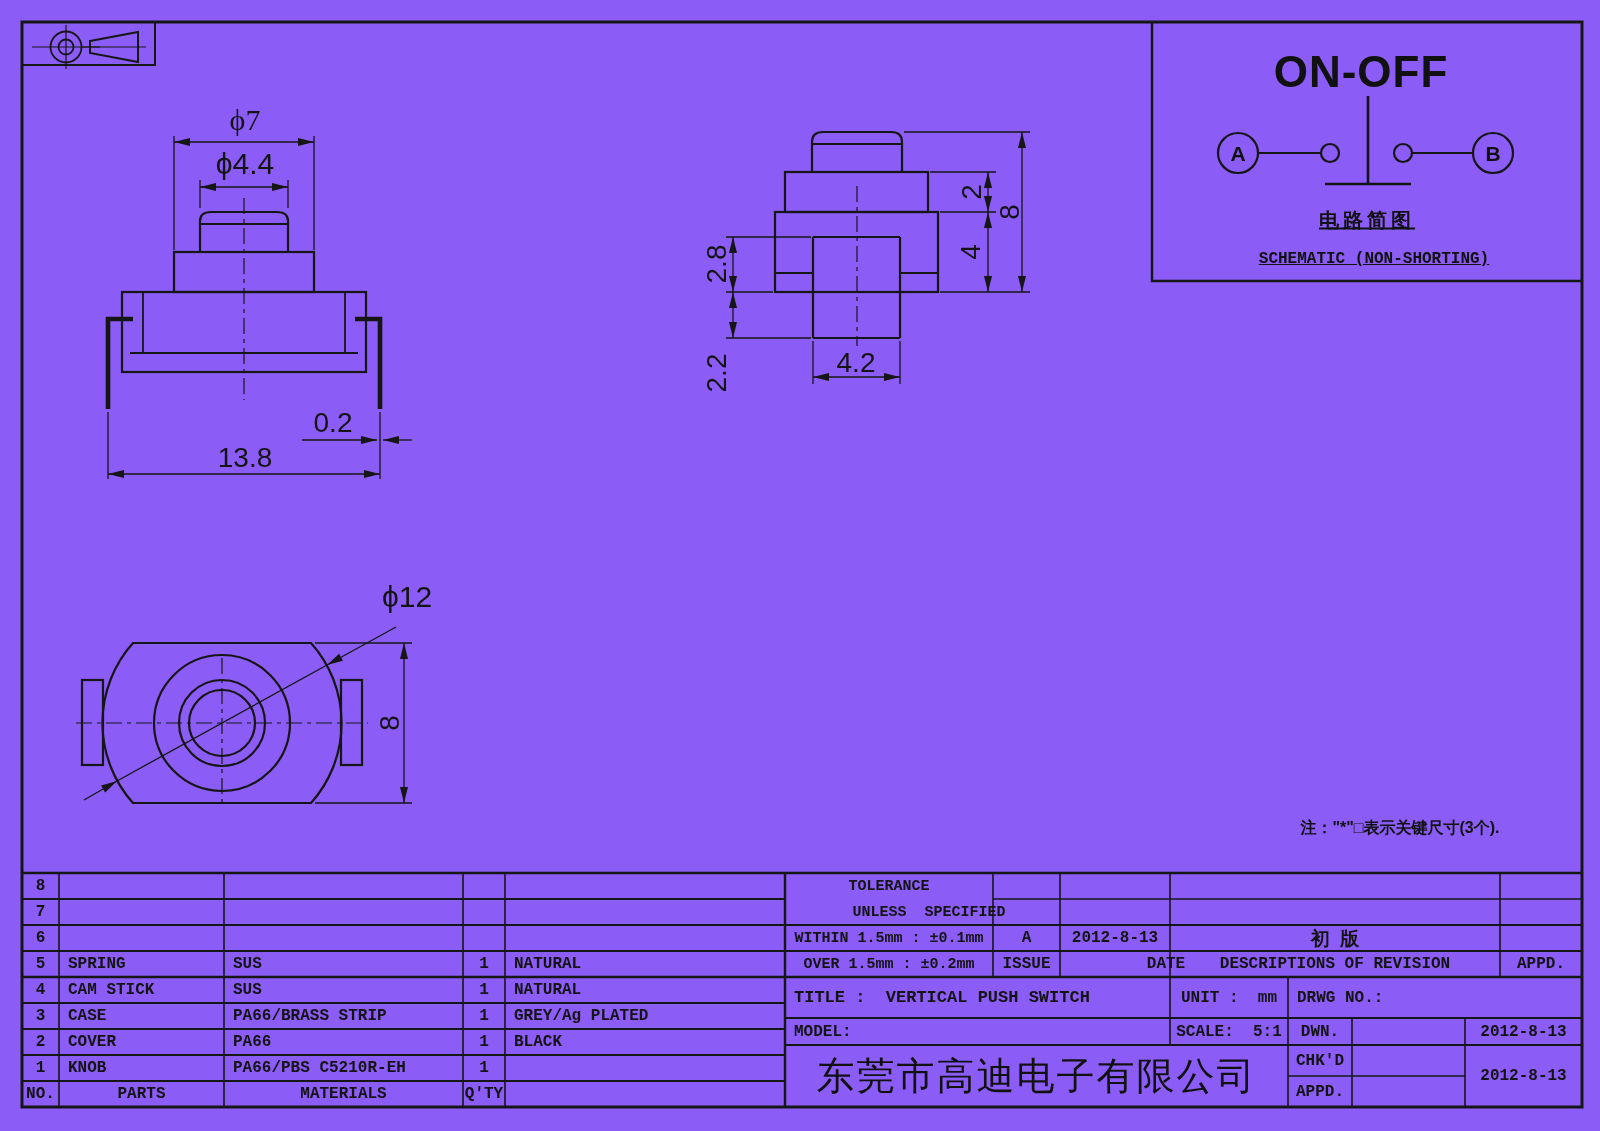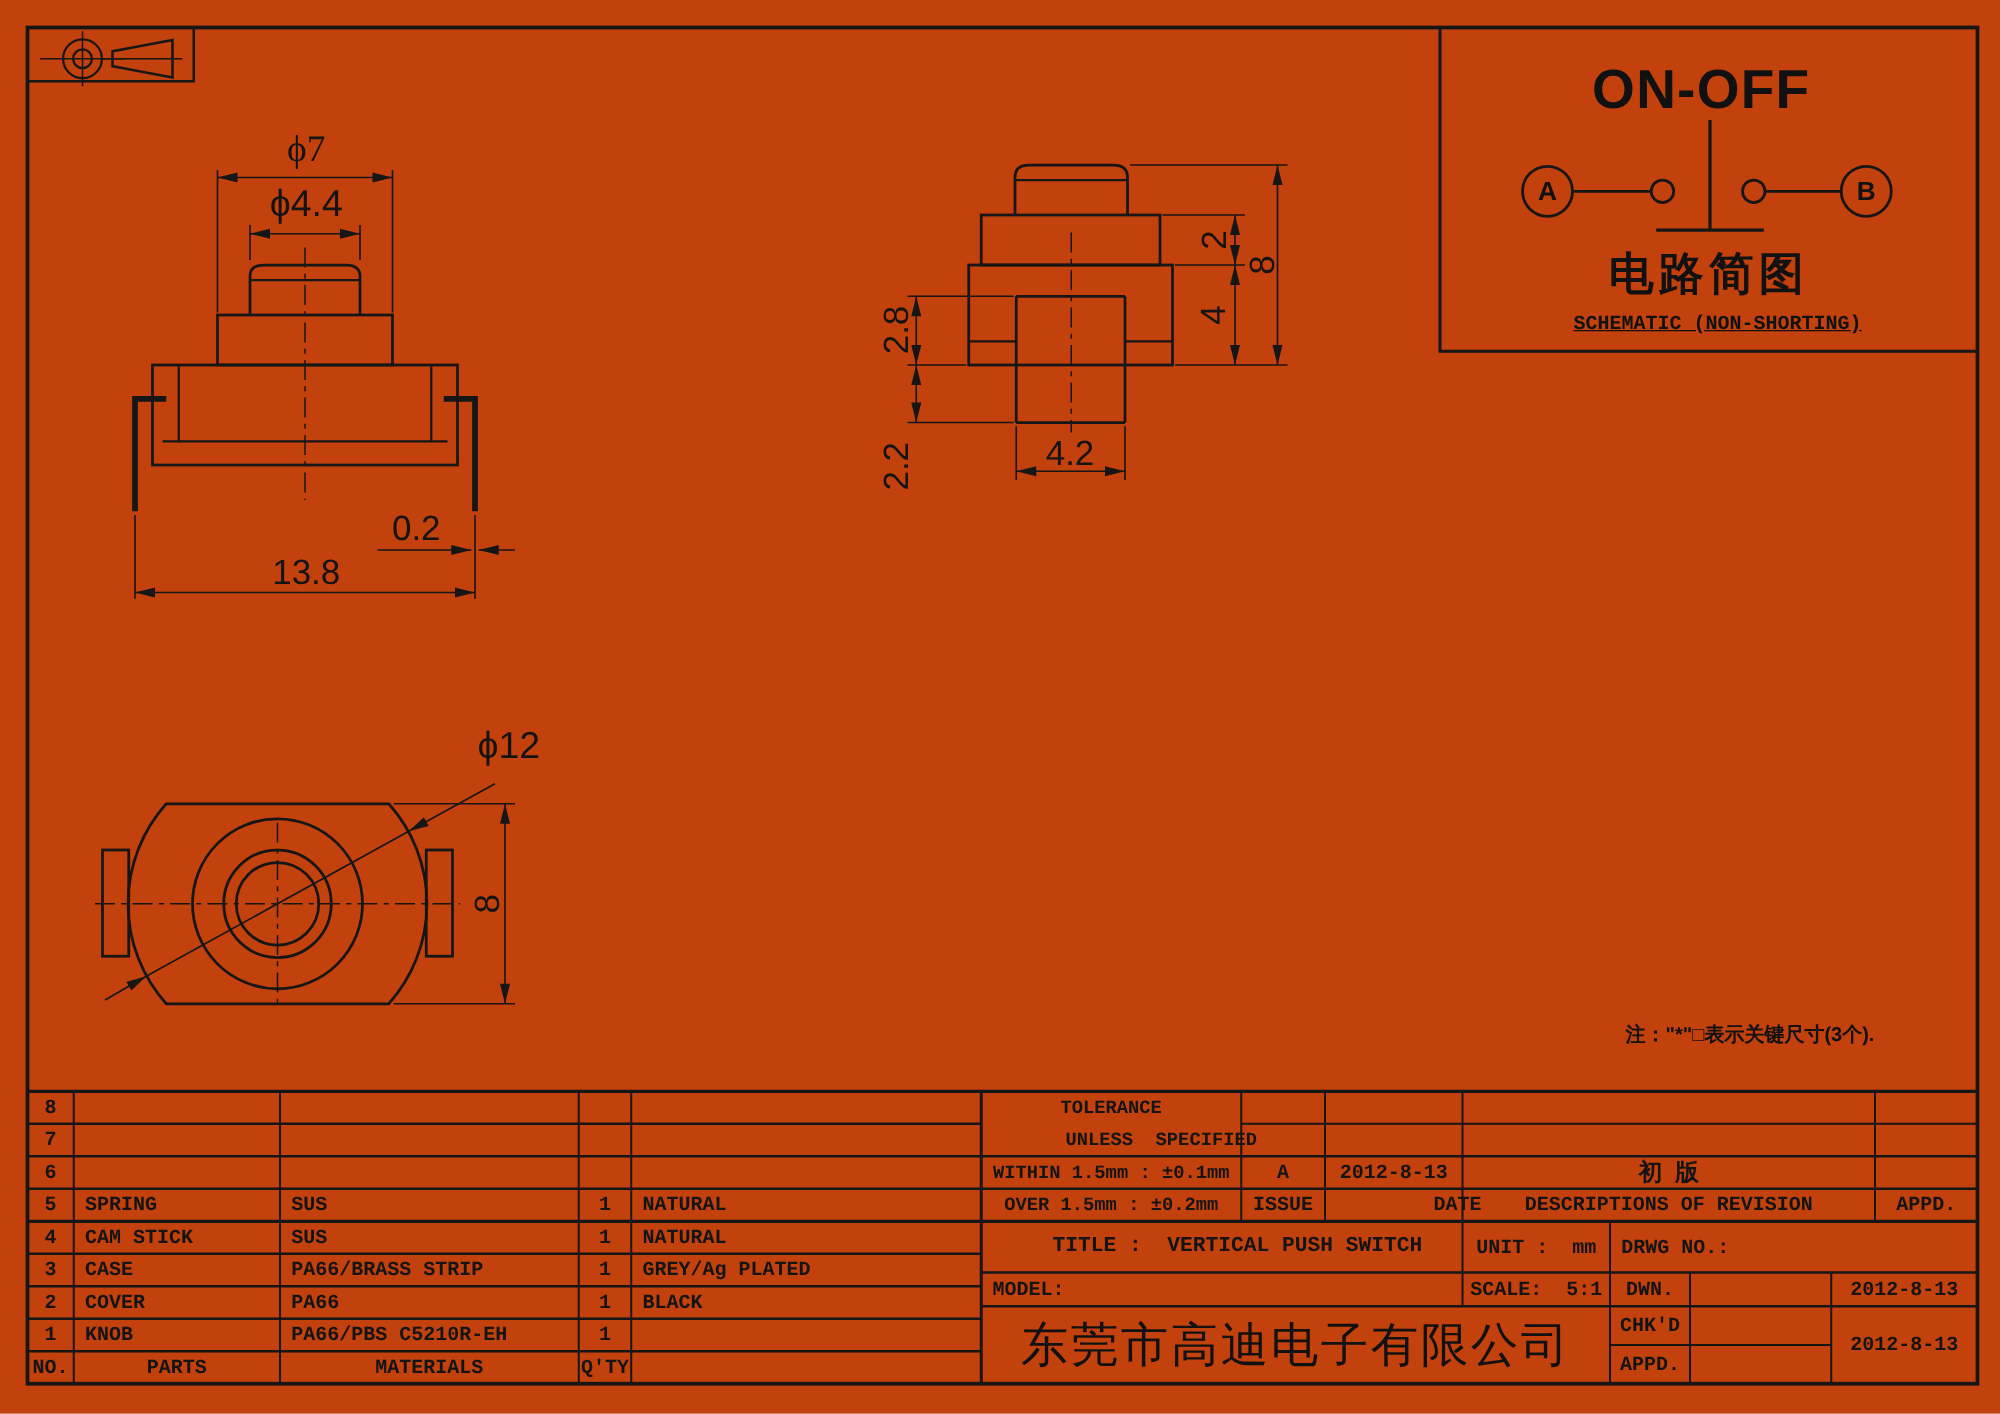--- a/index.html
+++ b/index.html
@@ -1,33 +1,33 @@
 <!DOCTYPE html>
 <html><head>
 <meta charset="utf-8">
 <style>
   html,body{margin:0;padding:0;background:#e8e8e8;}
-  #sheet{position:relative;width:1600px;height:1131px;background:#c2410c;overflow:hidden;
+  #sheet{position:relative;width:1600px;height:1131px;background:#8b5cf6;overflow:hidden;
          font-family:"Liberation Sans",sans-serif;}
   #lineart{position:absolute;left:0;top:0;}
   .tc{position:absolute;font-family:"Liberation Mono",monospace;font-weight:bold;font-size:16px;
       color:#141414;display:flex;align-items:center;justify-content:center;white-space:pre;
       line-height:1;box-sizing:border-box;}
   .tl{justify-content:flex-start;padding-left:9px;}
   .sm{font-size:15px;}
   .dim{position:absolute;font-family:"Liberation Sans",sans-serif;font-size:28px;color:#141414;
        transform:translate(-50%,-50%);white-space:nowrap;}
   .dim.big{font-size:30px;}
   .rot{transform:translate(-50%,-50%) rotate(-90deg);}
   .cjk{font-family:"Liberation Sans",sans-serif;}
   .onoff{position:absolute;transform:translate(-50%,-50%);font-size:44px;font-weight:bold;
          letter-spacing:1px;color:#111;}
   .term{position:absolute;transform:translate(-50%,-50%);font-size:21px;font-weight:bold;color:#111;}
-  .schem-cn{position:absolute;transform:translate(-50%,-50%);font-size:36px;font-weight:bold;
-            letter-spacing:4px;color:#111;}
+  .schem-cn{position:absolute;transform:translate(-50%,-50%);font-size:20px;font-weight:bold;
+            letter-spacing:4px;color:#111;text-decoration:underline;}
   .schem-en{position:absolute;transform:translate(-50%,-50%);font-family:"Liberation Mono",monospace;
             font-weight:bold;font-size:16px;text-decoration:underline;white-space:pre;color:#111;}
   .note{position:absolute;transform:translate(-50%,-50%);font-size:16px;font-weight:bold;
         white-space:pre;color:#111;}
   .company{position:absolute;display:flex;align-items:center;justify-content:center;
            font-size:38px;color:#111;letter-spacing:2px;font-family:Liberation Mono, monospace;}
 </style>
 </head>
 <body>
 
@@ -206,21 +206,21 @@
   <div class="tc sm" style="left:785px;top:951px;width:208px;height:26px;">OVER 1.5mm : ±0.2mm</div>
 
   <div class="tc" style="left:993px;top:925px;width:67px;height:26px;">A</div>
   <div class="tc" style="left:1060px;top:925px;width:110px;height:26px;">2012-8-13</div>
   <div class="tc cjk" style="left:1170px;top:925px;width:330px;height:26px;font-size:19px;">初  版</div>
   <div class="tc" style="left:993px;top:951px;width:67px;height:26px;">ISSUE</div>
   <div class="tc" style="left:1111px;top:951px;width:110px;height:26px;">DATE</div>
   <div class="tc" style="left:1170px;top:951px;width:330px;height:26px;">DESCRIPTIONS OF REVISION</div>
   <div class="tc" style="left:1500px;top:951px;width:82px;height:26px;">APPD.</div>
 
-  <div class="tc tl" style="left:785px;top:977px;width:434px;height:41px;font-size:17px;margin-left:48px;">TITLE :  VERTICAL PUSH SWITCH</div>
+  <div class="tc tl" style="left:785px;top:977px;width:434px;height:41px;font-size:17px;">TITLE :  VERTICAL PUSH SWITCH</div>
   <div class="tc" style="left:1170px;top:977px;width:118px;height:41px;">UNIT :  mm</div>
   <div class="tc tl" style="left:1288px;top:977px;width:294px;height:41px;">DRWG NO.:</div>
   <div class="tc tl" style="left:785px;top:1018px;width:385px;height:27px;">MODEL:</div>
   <div class="tc" style="left:1170px;top:1018px;width:118px;height:27px;">SCALE:  5:1</div>
   <div class="tc" style="left:1288px;top:1018px;width:64px;height:27px;">DWN.</div>
   <div class="tc" style="left:1465px;top:1018px;width:117px;height:27px;">2012-8-13</div>
   <div class="company cjk" style="left:785px;top:1045px;width:503px;height:62px;">东莞市高迪电子有限公司</div>
   <div class="tc" style="left:1288px;top:1045px;width:64px;height:31px;">CHK'D</div>
   <div class="tc" style="left:1465px;top:1045px;width:117px;height:62px;">2012-8-13</div>
   <div class="tc" style="left:1288px;top:1076px;width:64px;height:31px;">APPD.</div>

